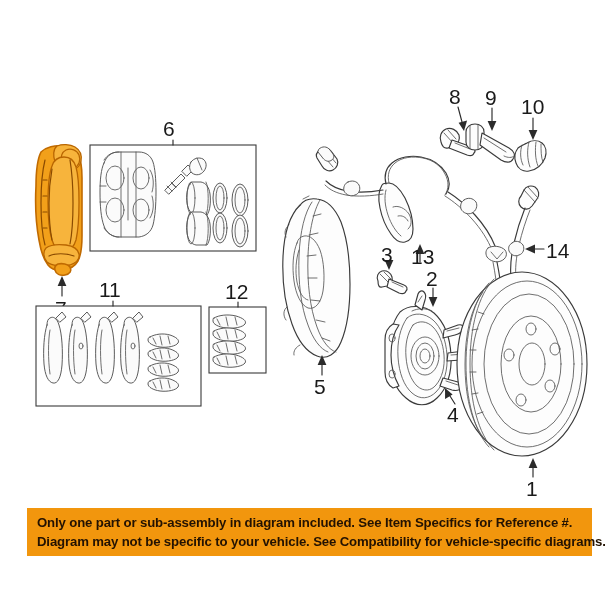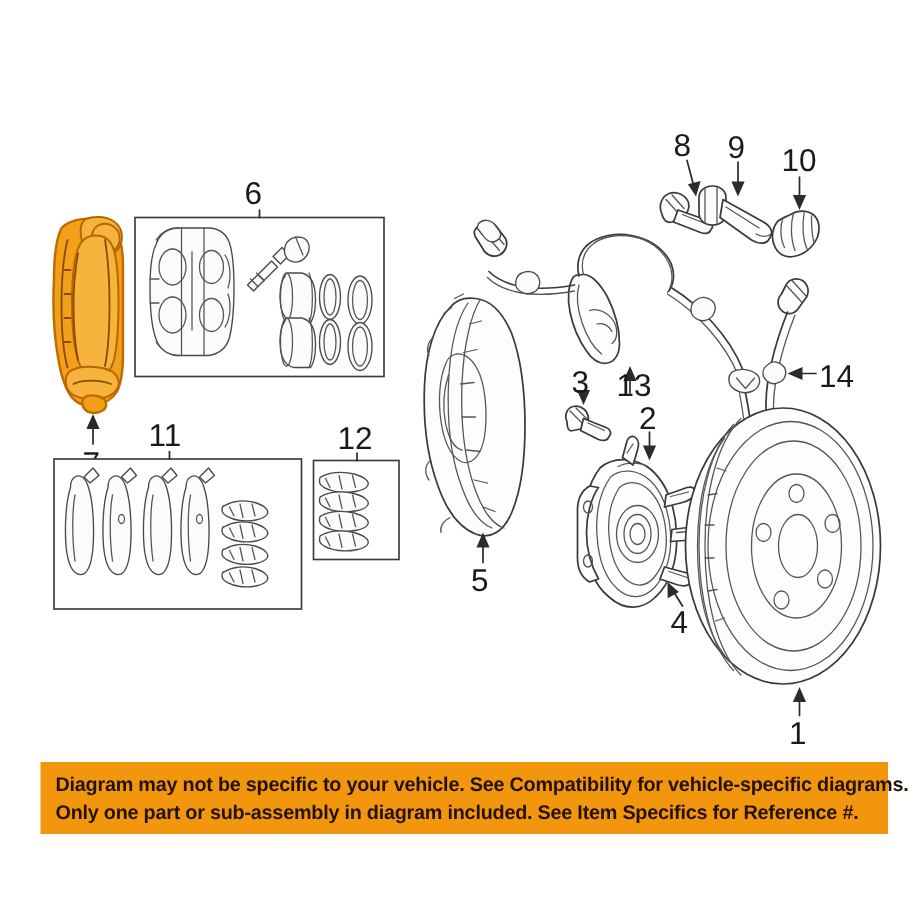--- a/index.html
+++ b/index.html
@@ -547,17 +547,17 @@
     </g>
     <g>
       <path class="leader" d="M533,477 L533,468"></path>
       <path class="arrowhead" d="M533,458 L528.6,468 L537.4,468 Z"></path>
     </g>
     <text class="callout" x="526" y="496">1</text>
 
   </svg>
 
   <div id="disclaimer-banner">
+    <div class="bline">Only one part or sub-assembly in diagram included. See Item Specifics for Reference #.</div>
     <div class="bline">Diagram may not be specific to your vehicle. See Compatibility for vehicle-specific diagrams.</div>
-    <div class="bline">Only one part or sub-assembly in diagram included. See Item Specifics for Reference #.</div>
   </div>
 
 </div>
 
 </body></html>

